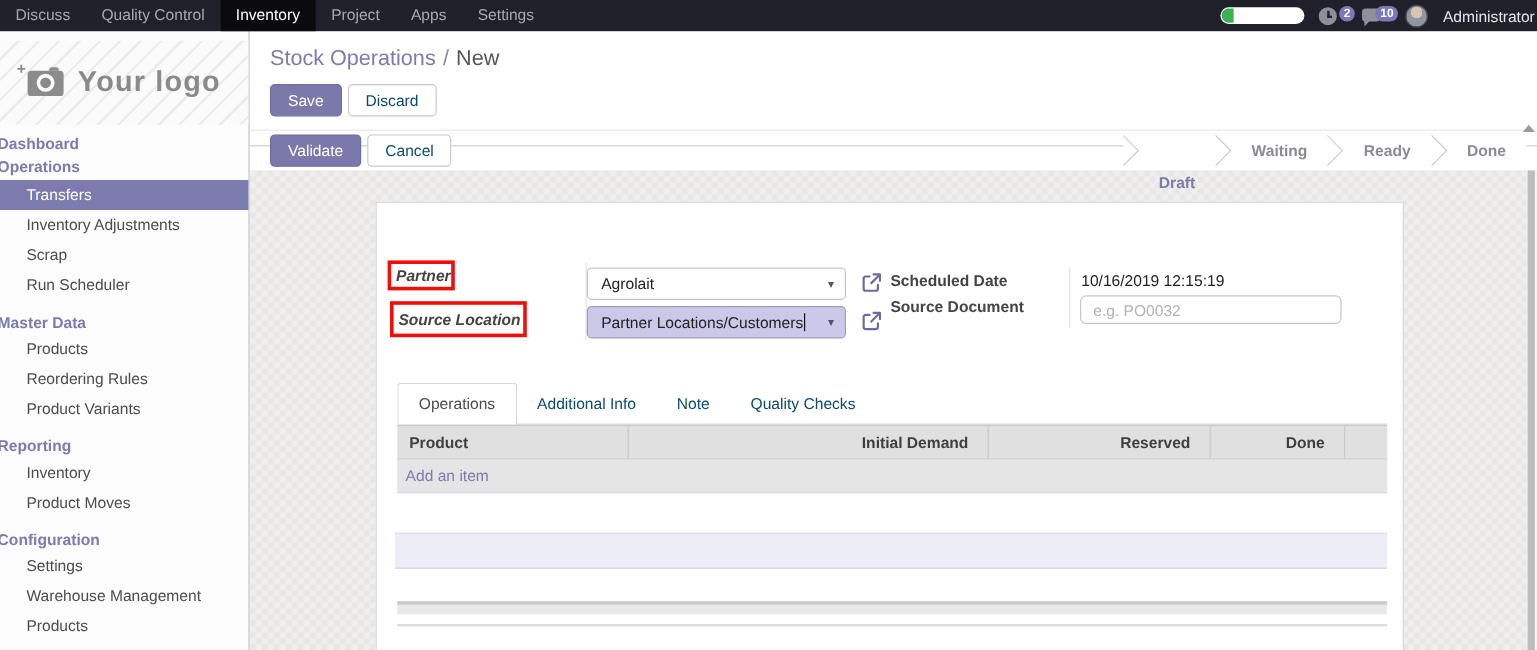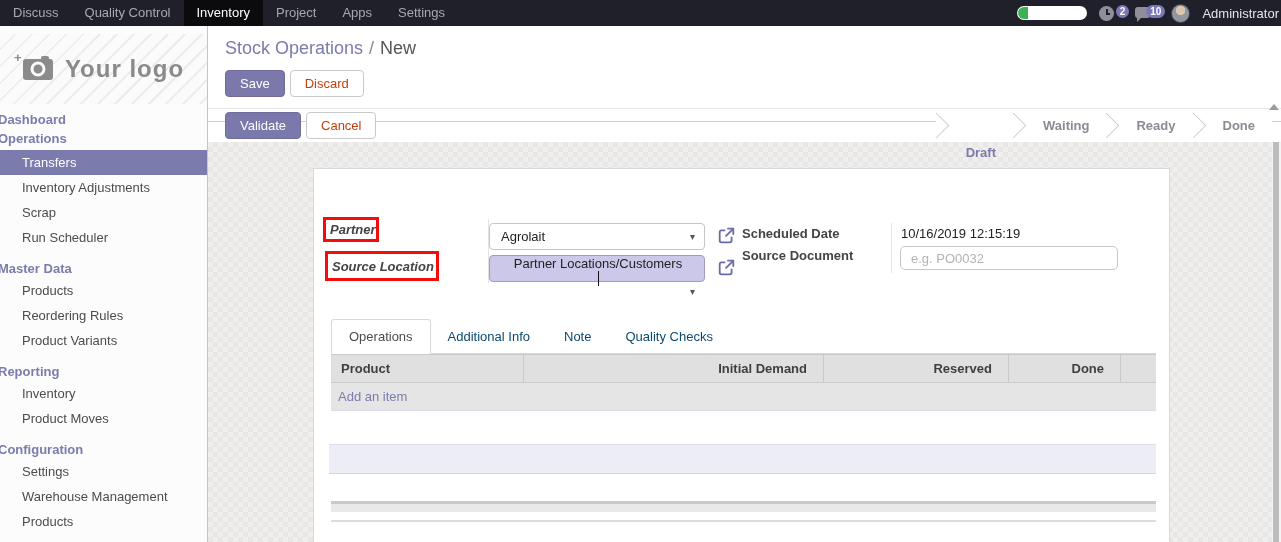--- a/index.html
+++ b/index.html
@@ -50,21 +50,21 @@
         border-bottom:1px solid #cfcfcf; z-index:10; }
   #breadcrumb { position:absolute; left:17px; top:12px; font-size:18px; white-space:nowrap; }
   .bc-link { color:#7c7bad; cursor:pointer; }
   .bc-sep  { color:#8a8a8a; margin:0 6px; }
   .bc-cur  { color:#555; }
   .btn-row1 { position:absolute; left:17px; top:44px; display:flex; gap:5px; }
   .btn-row2 { position:absolute; left:17px; top:86px; display:flex; gap:5px; }
   .btn { font-size:13px; height:27px; padding:0 14px; border-radius:4px; border:1px solid transparent;
          display:inline-flex; align-items:center; cursor:pointer; }
   .btn-primary { background:#7b79ab; border-color:#6f6d9e; color:#fff; }
-  .btn-default { background:#fff; border-color:#c9c9c9; color:#c2410c; }
+  .btn-default { background:#fff; border-color:#c9c9c9; color:#0c4a6e; }
   #cp-divider { position:absolute; left:0; right:0; top:82px; height:1px; background:#e8e8e8; }
   #statusbar { position:absolute; right:9px; top:85px; height:29px; display:flex; align-items:stretch; background:#fff; }
   .sb-step { padding:0 17px; font-size:13px; font-weight:bold; color:#8b8b93; line-height:29px; cursor:pointer; }
   .sb-step.active { color:#7c7bad;margin-top:27px; }
   .sb-sep { position:relative; width:13px; height:29px; overflow:hidden; flex:none; }
   .sb-sep::before { content:""; position:absolute; top:4px; left:-12px; width:20px; height:20px;
                     transform:rotate(45deg); border-top:1px solid #ccc; border-right:1px solid #ccc; }
 
   
   #content { position:absolute; left:208px; top:142px; width:1066px; height:400px;
@@ -80,21 +80,21 @@
   .flabel { font-size:13px; font-weight:bold; color:#444; white-space:nowrap; }
   .redbox .flabel { padding-left:4px;font-style:italic; }
 
   .vline { position:absolute; width:1px; background:#e3e3e3; }
   #vline1 { left:174px; top:50px; height:64px; }
   #vline2 { left:577px; top:54px; height:50px; }
 
   .m2o-field { position:absolute; height:27px; border:1px solid #c6c6c6; border-radius:4px; font-size:13px;
                display:flex; align-items:center; padding:0 9px 0 11px; color:#222; background:#fff; cursor:text; }
   #field-partner { left:175px; top:54px; width:216px; }
-  #field-sl { left:175px; top:86px; width:216px; background:#cbc8e9; border-color:#9f9cc9;flex-direction:column; }
+  #field-sl { left:175px; top:86px; width:216px; background:#cbc8e9; border-color:#9f9cc9; }
   .caret { margin-left:auto; color:#555; font-size:10px; padding-left:6px; cursor:pointer; }
   .cursor { width:1px; height:15px; background:#111; margin-left:1px; flex:none; }
 
   .extlink { position:absolute; width:17px; height:17px; cursor:pointer; }
   #ext1 { left:404px; top:58px; }
   #ext2 { left:404px; top:90px; }
 
   #lbl-sd  { position:absolute; left:428px; top:57px; }
   #lbl-doc { position:absolute; left:428px; top:79px; }
   #val-sd  { position:absolute; left:587px; top:57px; font-size:13px; color:#222; }

